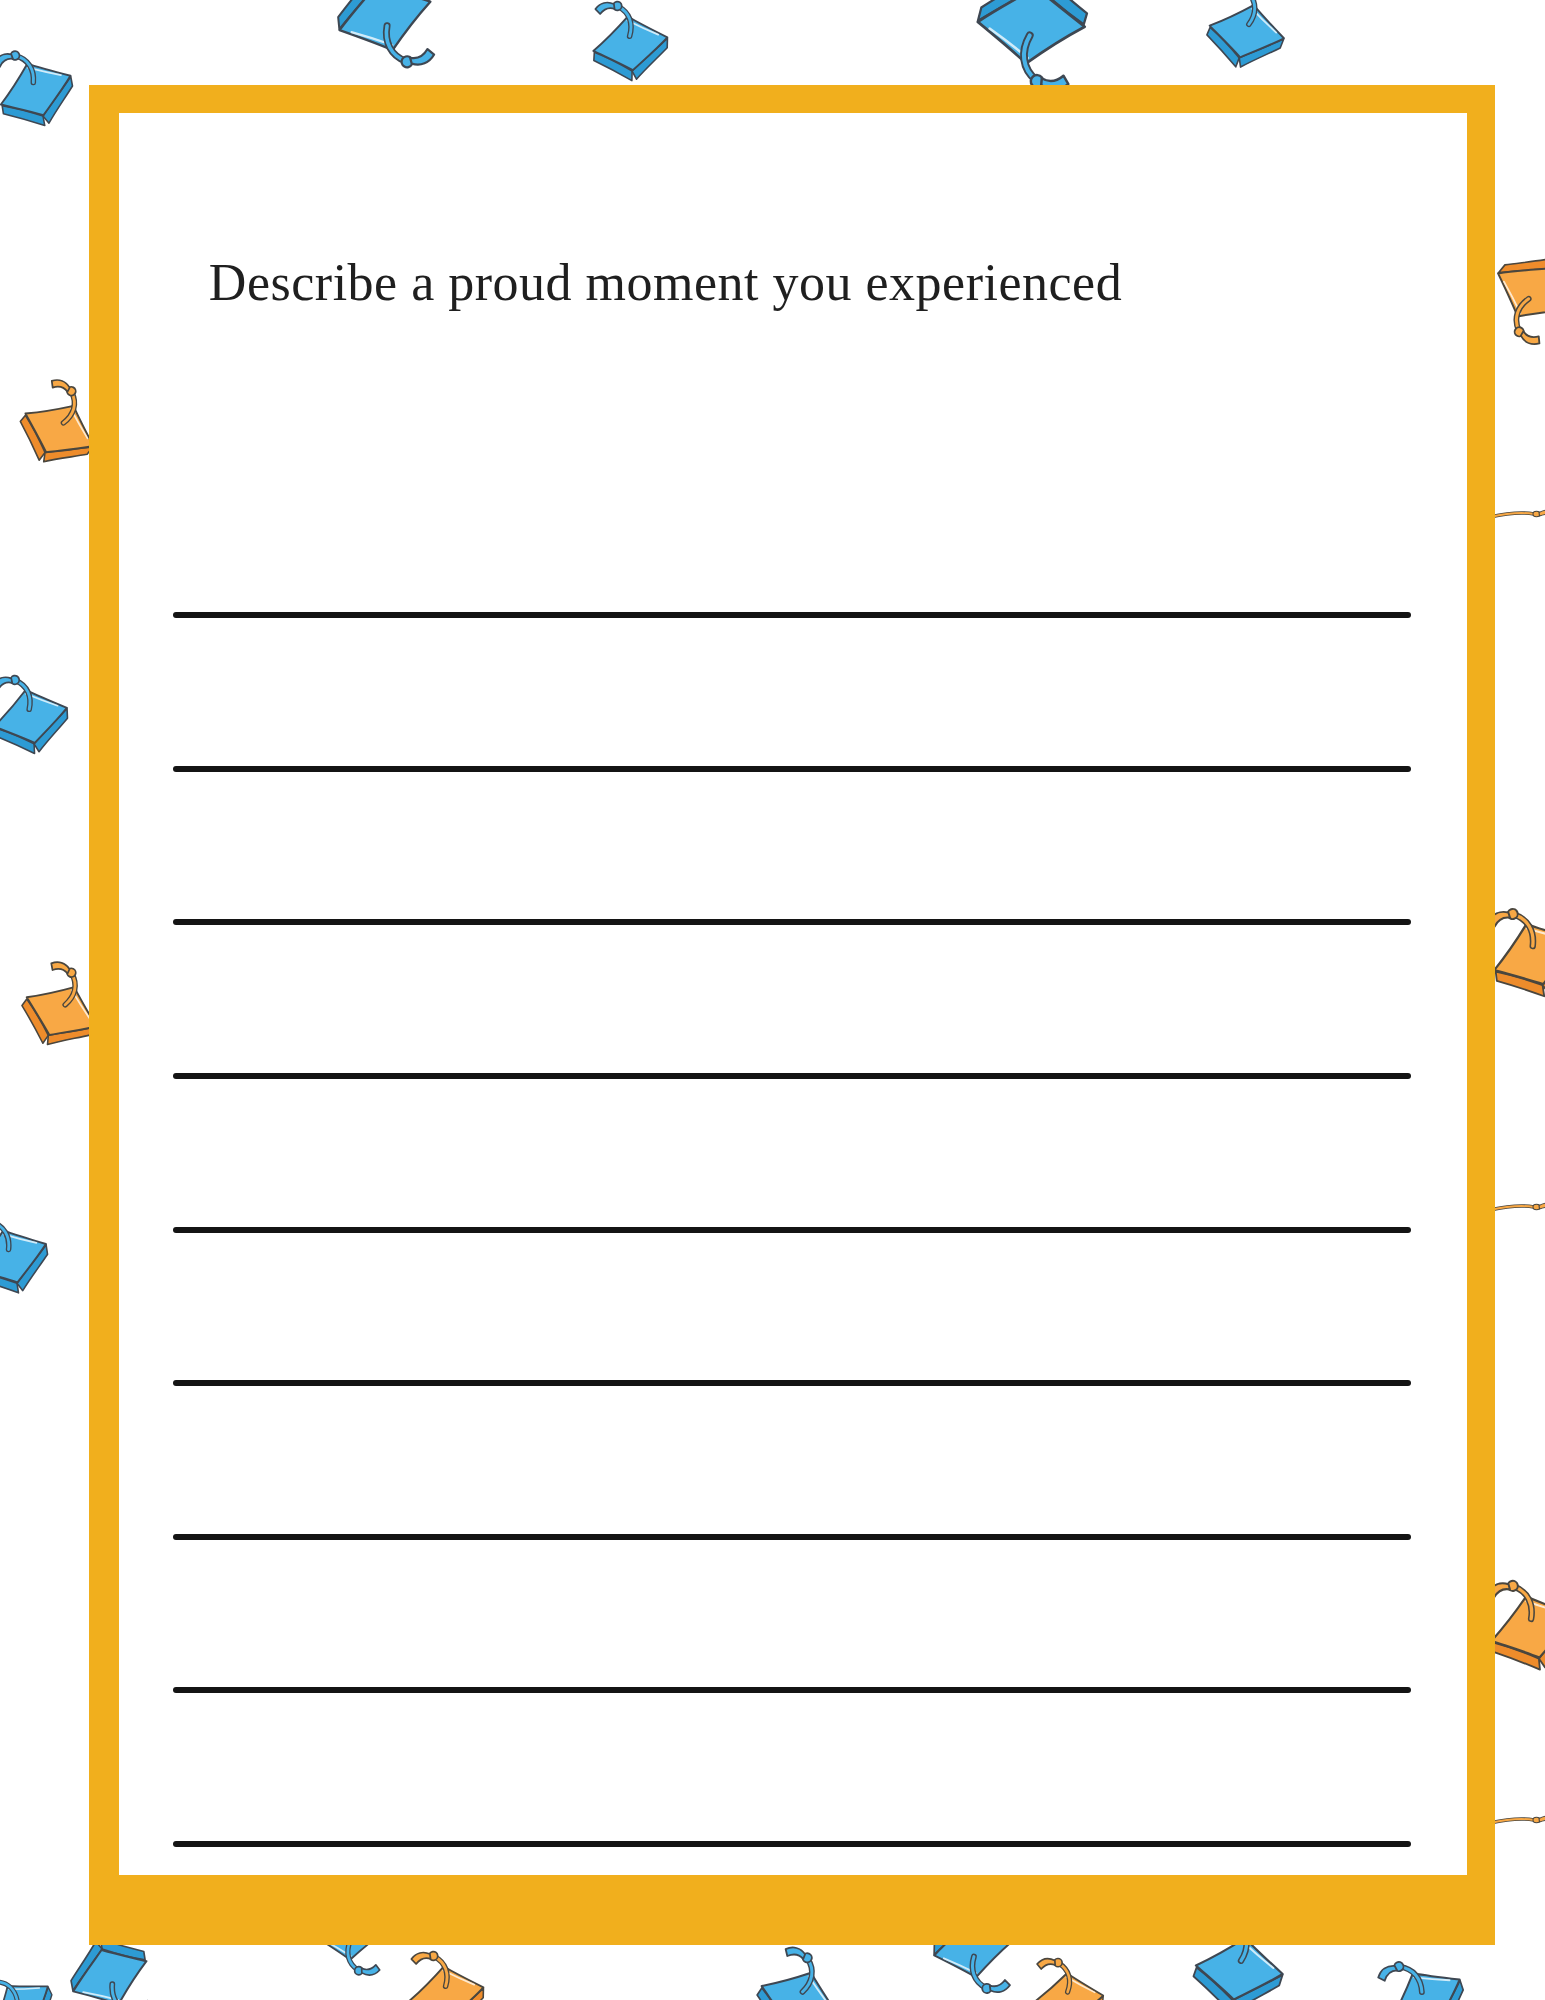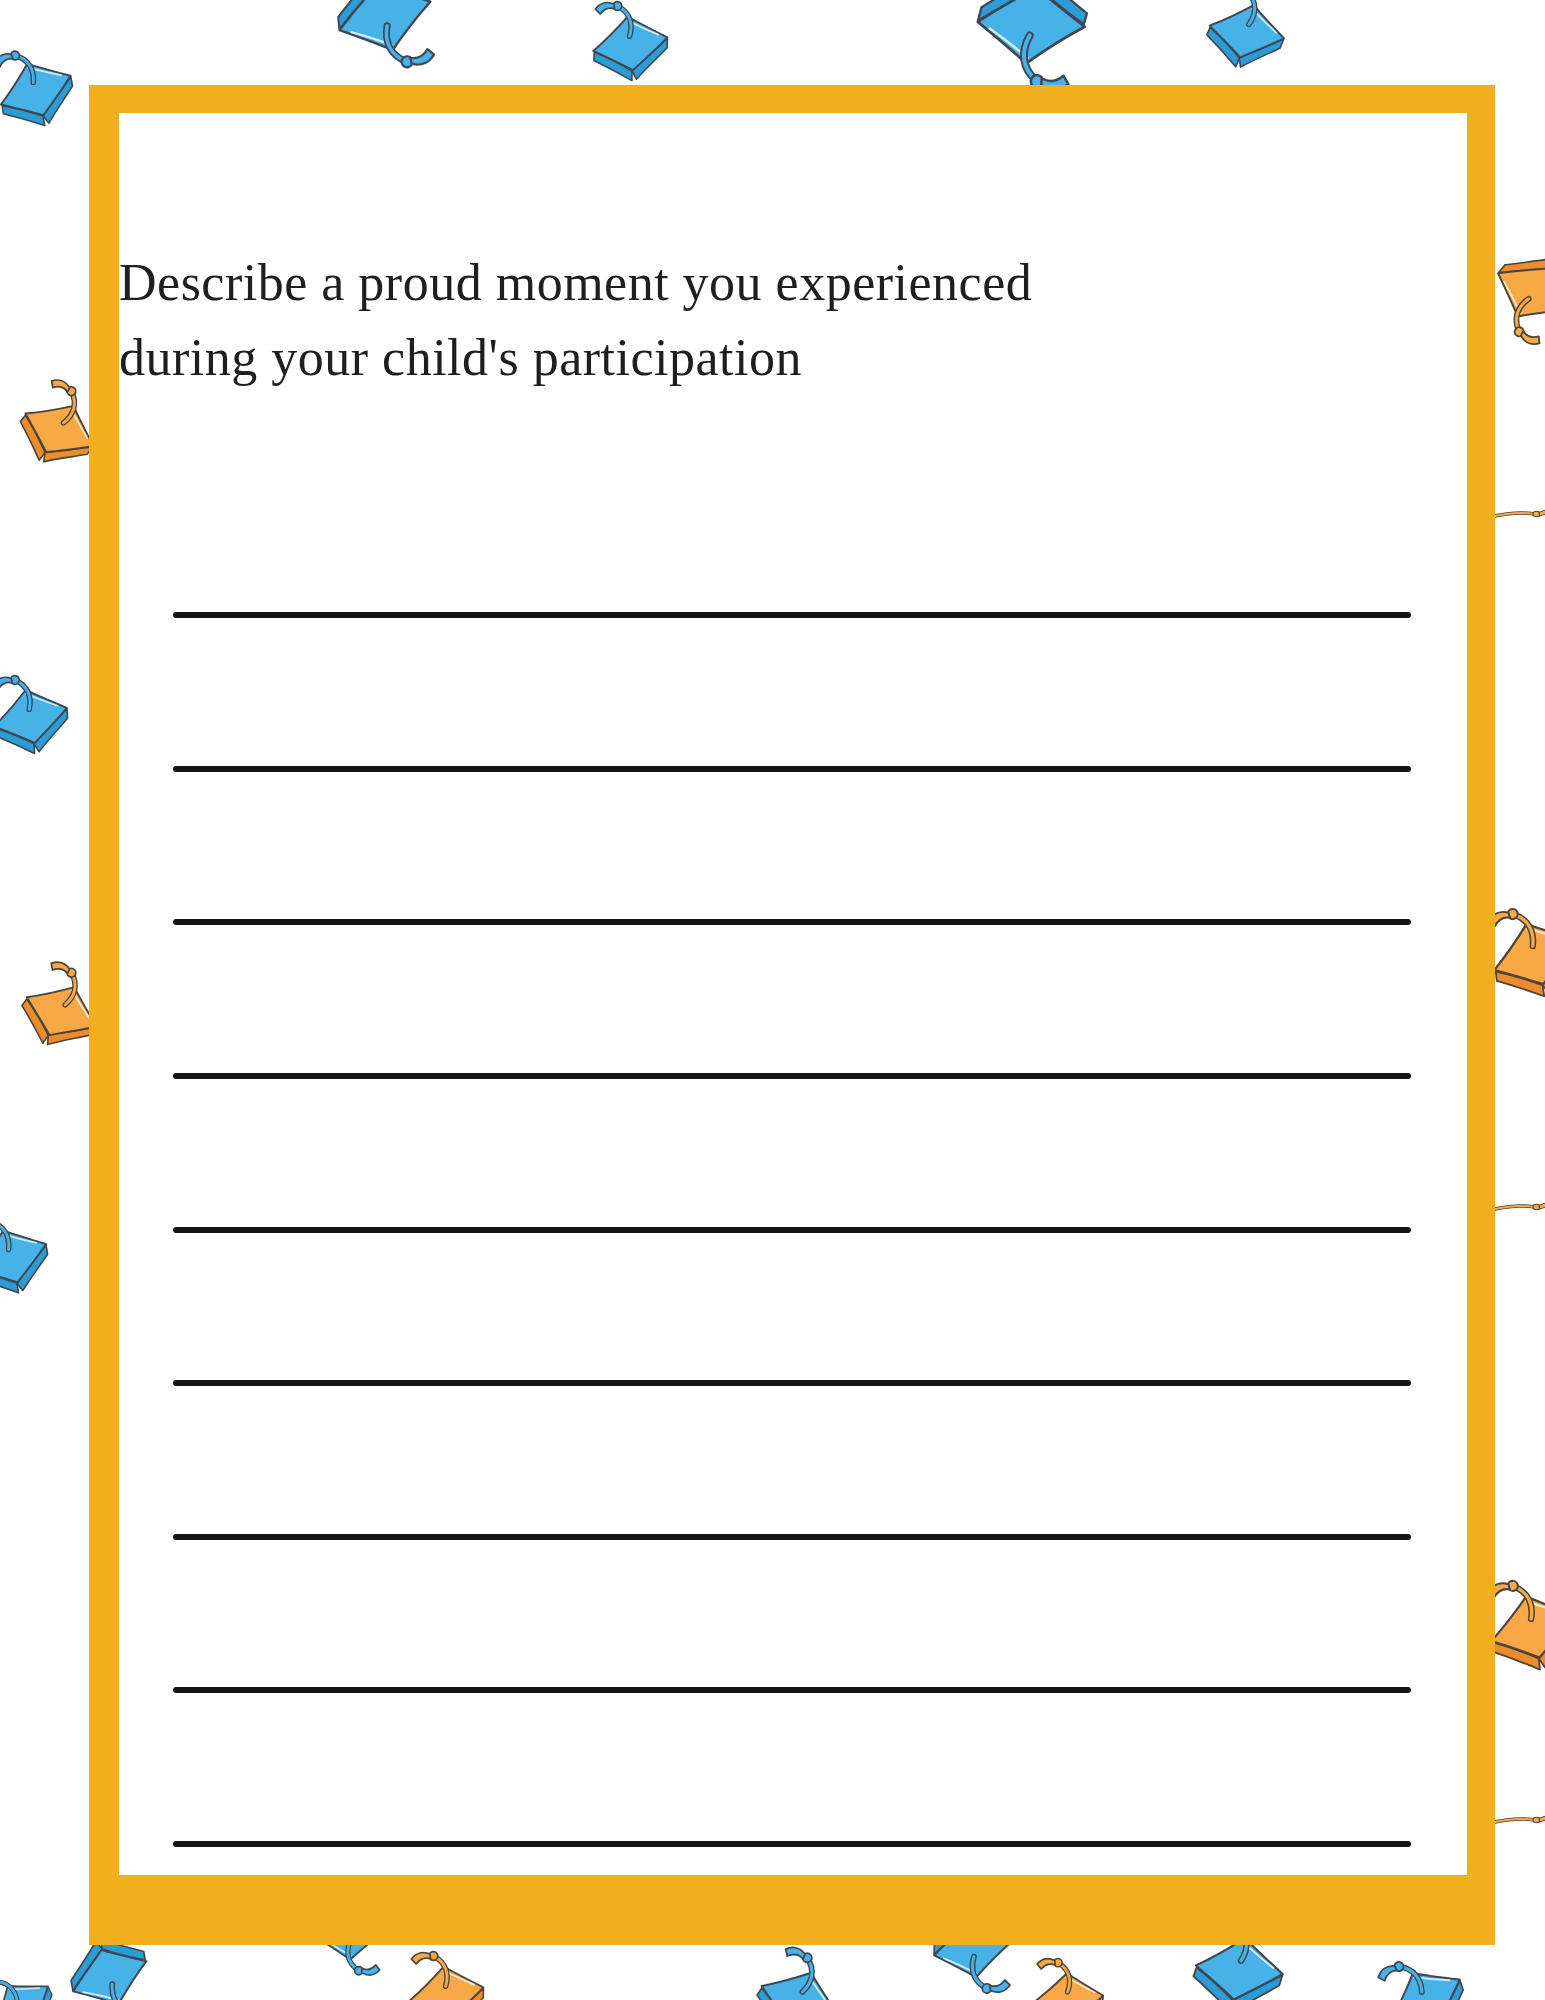--- a/index.html
+++ b/index.html
@@ -37,20 +37,21 @@
     border-style:solid;
     background:#ffffff;
     background-clip:padding-box;
   }
   
   #prompt{
     position:absolute;
     z-index:3;
     left:119px;top:245px;
     width:1093px;
+    text-align:center;
     font-size:52px;
     line-height:75px;
     letter-spacing:.5px;
     color:#1f1f1f;
   }
   
   .rule{
     position:absolute;
     z-index:3;
     left:173px;
@@ -158,21 +159,20 @@
       </svg>
       <svg class="cap orange" width="70" height="20" style="left: 1488px; top: 1810px; transform: rotate(0deg);">
         <use href="#tassel-cord"></use>
       </svg>
     </div>
 
   <div id="frame" style="border-color: rgb(241, 175, 29); border-width: 28px 28px 70px 30px;"></div>
 
   <div id="prompt">
     <div>Describe a proud moment you experienced</div>
-    <div>during your child's participation</div>
   </div>
 
   <div id="lines-layer">
       <div class="rule" style="top: 612px; background: rgb(20, 20, 20);"></div>
       <div class="rule" style="top: 766px; background: rgb(20, 20, 20);"></div>
       <div class="rule" style="top: 919px; background: rgb(20, 20, 20);"></div>
       <div class="rule" style="top: 1073px; background: rgb(20, 20, 20);"></div>
       <div class="rule" style="top: 1227px; background: rgb(20, 20, 20);"></div>
       <div class="rule" style="top: 1380px; background: rgb(20, 20, 20);"></div>
       <div class="rule" style="top: 1534px; background: rgb(20, 20, 20);"></div>

